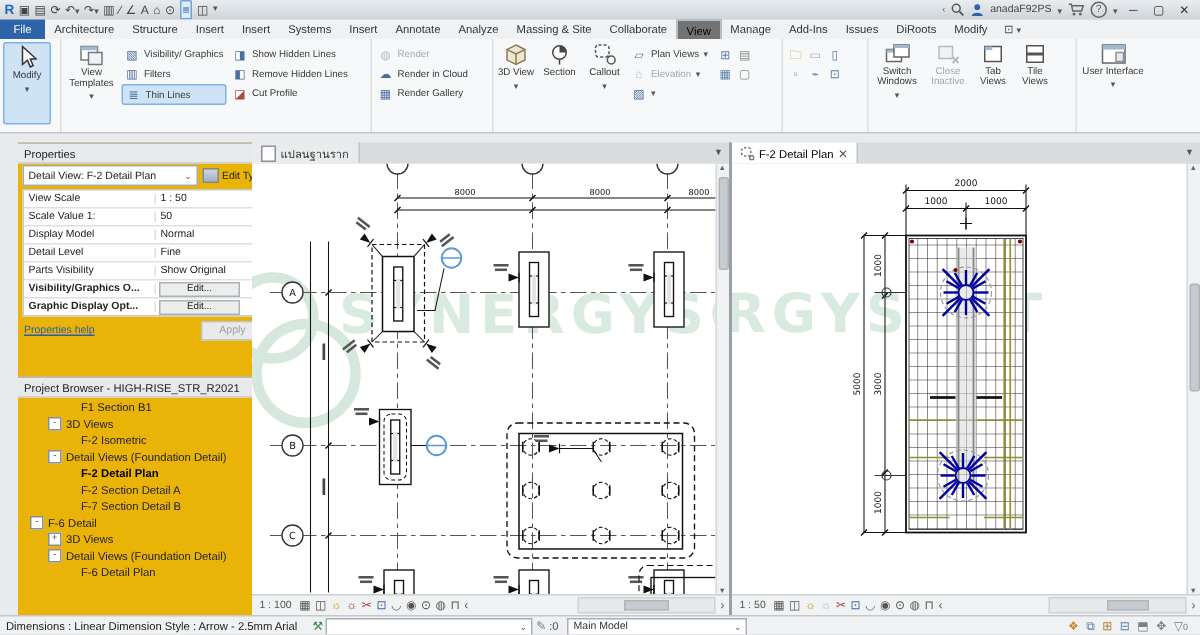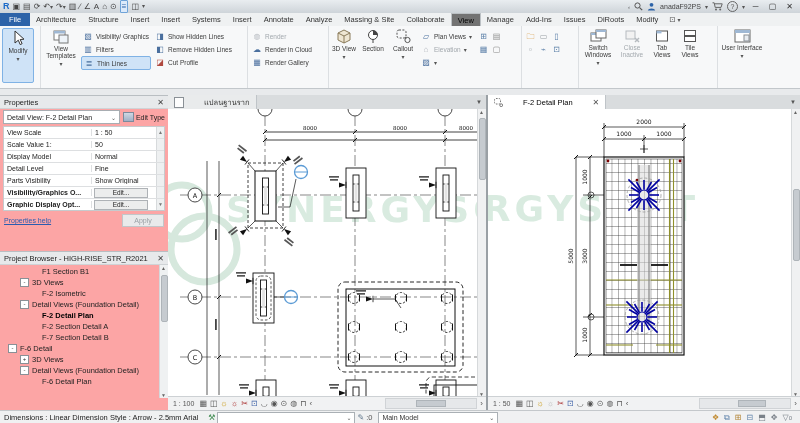--- a/index.html
+++ b/index.html
@@ -33,21 +33,21 @@
   .rowcol{display:flex;flex-direction:column;gap:1px;padding-top:2px;}
   .rrow{display:flex;align-items:center;gap:3px;height:12px;padding:0 2px;white-space:nowrap;}
   .rrow .ric{width:10px;text-align:center;font-size:8px;color:#4a6f9e;}
   .sel-hl{background:#cfe3f7;border:1px solid #7fb2e5;border-radius:2px;}
   .dis{color:#a2a8ad;}
   .dis .ric{color:#b5babf;}
   .caret{font-size:6px;color:#555;}
   .micon{display:inline-block;width:11px;height:10px;text-align:center;line-height:10px;font-size:8px;}
   .mgrid{display:grid;grid-template-columns:repeat(3,13px);grid-auto-rows:13px;align-items:center;justify-items:center;padding-top:2px;}
   
-  .palette{left:0;width:168px;background:#fca5a5;border:1px solid #b9bec2;border-left:none;}
+  .palette{left:12px;width:168px;background:#eab308;border:1px solid #b9bec2;border-left:none;}
   #props{top:95px;height:156px;}
   #browser{top:251px;height:159px;}
   .palhead{height:12px;background:#e7e9eb;border-bottom:1px solid #cfd3d6;display:flex;align-items:center;
     padding:0 4px;font-size:7.5px;color:#222;}
   .palhead .x{margin-left:auto;color:#444;font-size:8px;}
   #typesel{margin:2px 3px;height:30px;background:#fff;border:1px solid #b5babf;display:flex;align-items:center;}
   #typesel .tsicon{width:26px;text-align:center;}
   #typesel .tstxt{font-size:7.5px;line-height:9px;color:#222;}
   #typesel .caret{margin-left:auto;padding-right:4px;}
   #selrow{display:flex;align-items:center;margin:1px 3px;gap:3px;}
@@ -80,21 +80,21 @@
   .vthumb{position:absolute;left:1px;width:5px;background:#c6cbd0;border:1px solid #aeb4b9;border-radius:2px;}
   .sarrow{position:absolute;left:0;width:7px;text-align:center;font-size:5px;color:#666;}
   
   #drawarea{left:168px;top:95px;width:632px;height:315px;background:#c6cacd;}
   .pane{position:absolute;top:0;height:315px;background:#fff;}
   #pane-left{left:0;width:318px;}
   #pane-right{left:320px;width:312px;}
   #pane-div{position:absolute;left:318px;top:0;width:2px;height:315px;background:#9aa0a5;}
   .vtabs{position:absolute;left:0;right:0;top:0;height:14px;background:#d9dcde;border-bottom:1px solid #b6bbbf;
     display:flex;align-items:stretch;font-size:7.5px;}
-  .vtab{display:flex;align-items:center;gap:20px;padding:0 6px;border-right:1px solid #bfc4c8;}
+  .vtab{display:flex;align-items:center;gap:3px;padding:0 6px;border-right:1px solid #bfc4c8;}
   .vtab.inactive{background:#e9ebec;color:#333;font-family:"DejaVu Sans",sans-serif;}
   .vtab.active{background:#ffffff;color:#000;}
   .vtab .doc{display:inline-block;width:8px;height:9px;border:1px solid #8a9096;background:#fdfdfd;}
   .vtab .x{color:#555;font-size:8px;}
   .tabmenu{margin-left:auto;padding:0 4px;display:flex;align-items:center;color:#555;font-size:6px;}
   .canvas{position:absolute;left:0;top:14px;bottom:13px;background:#fff;overflow:hidden;}
   #canvas-l{right:8px;width:310px;}
   #canvas-r{right:8px;width:304px;}
   .cv-scroll{position:absolute;right:0;top:14px;bottom:13px;width:8px;background:#f0f1f2;border-left:1px solid #d6d9db;}
   .vcb{position:absolute;left:0;right:0;bottom:0;height:13px;background:#f1f2f3;border-top:1px solid #cdd1d4;

